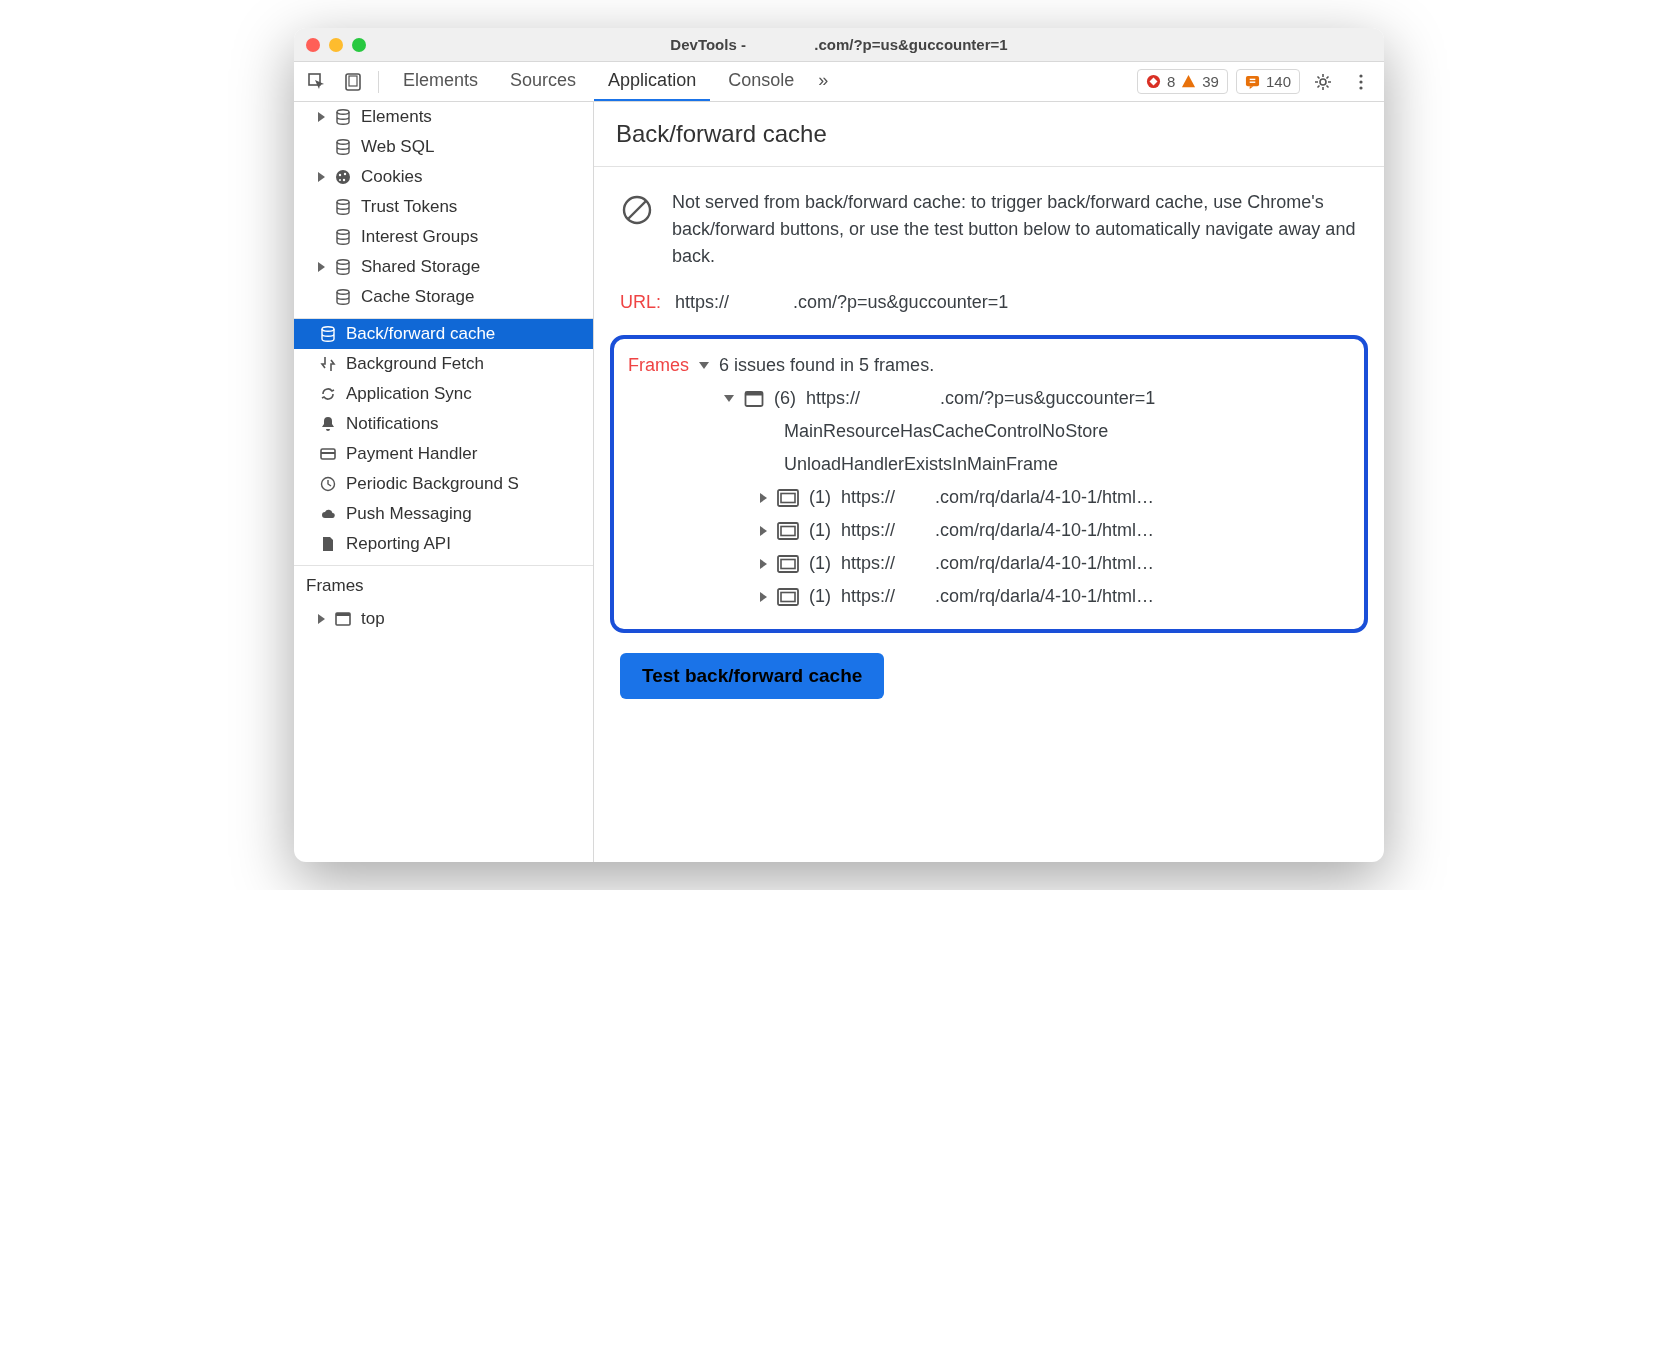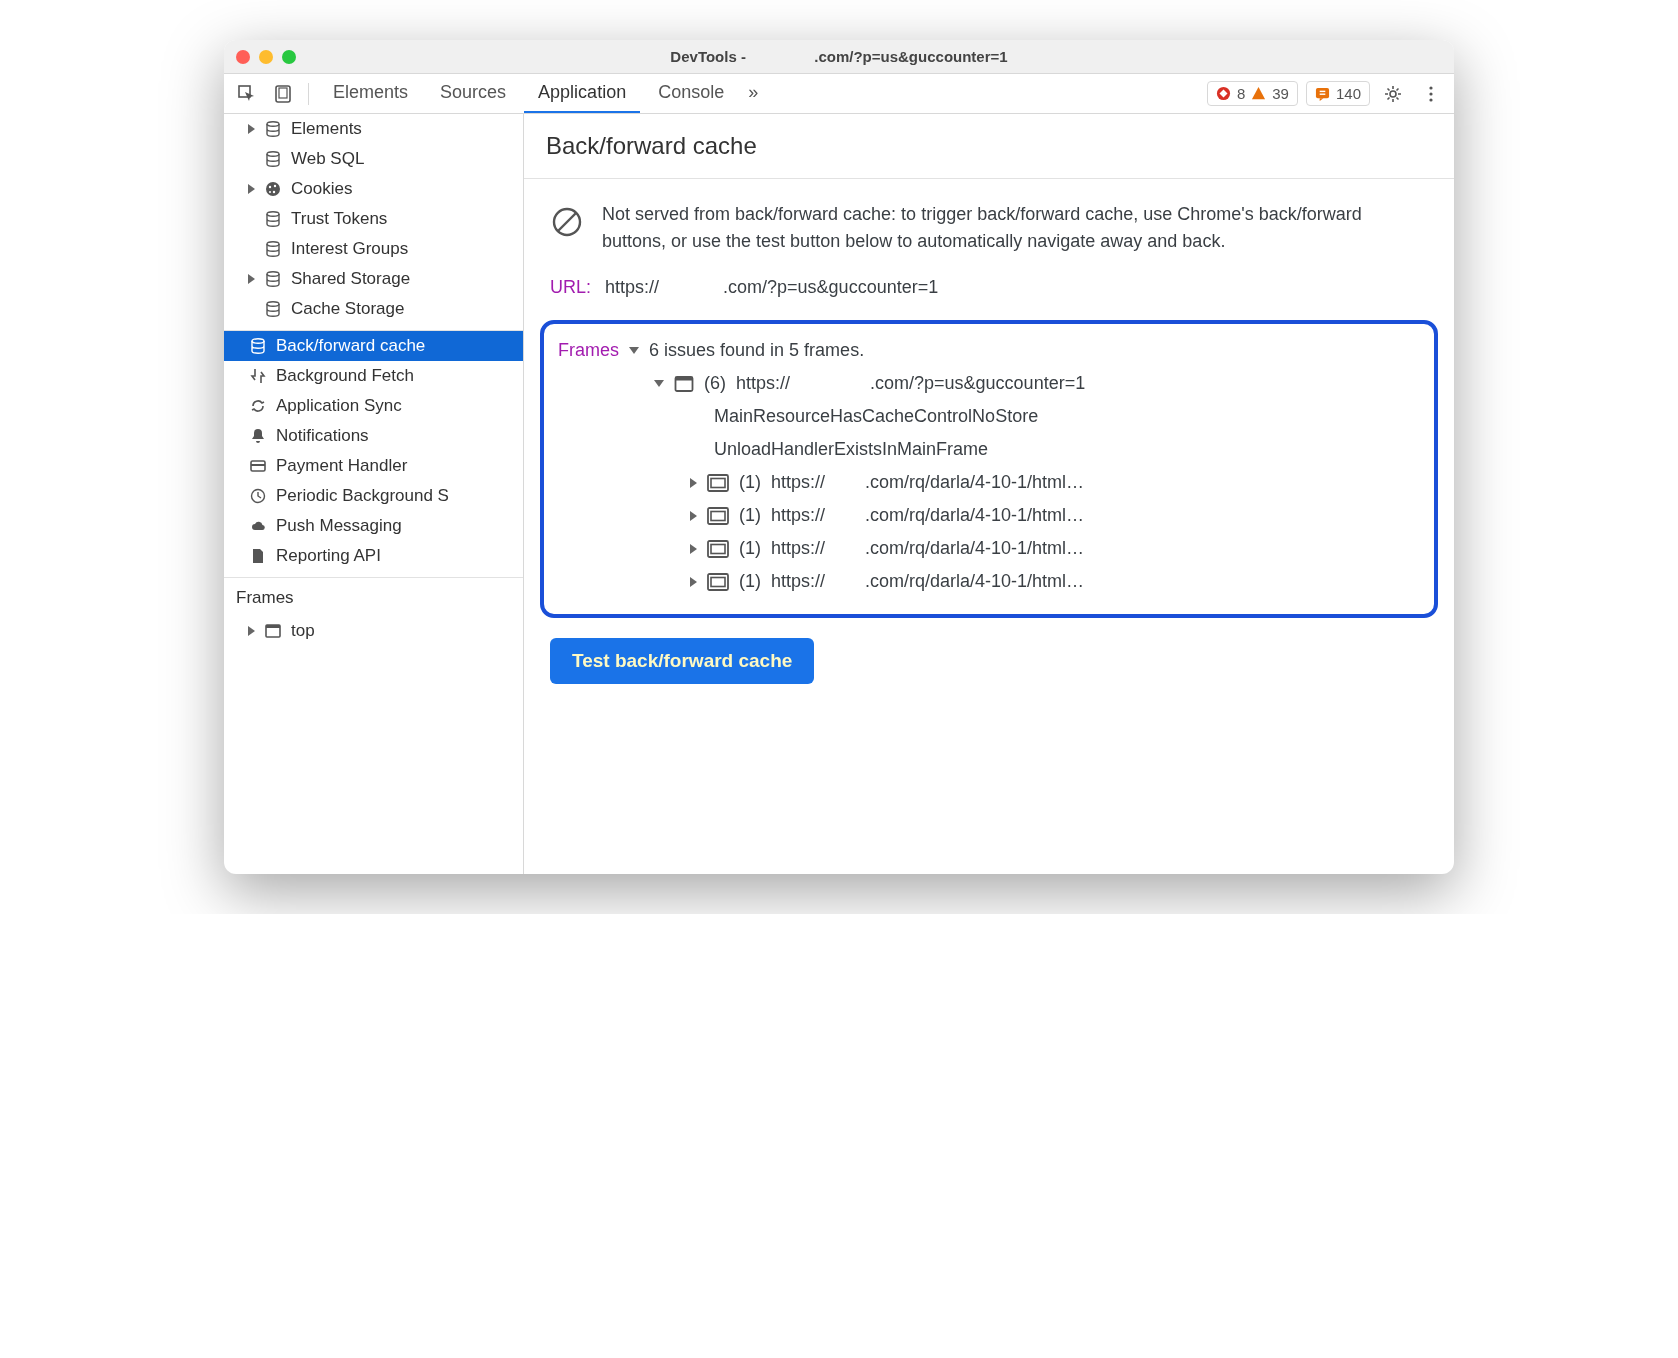--- a/index.html
+++ b/index.html
@@ -2,22 +2,22 @@
 <html><head>
 <meta charset="utf-8">
 <style>
   * { box-sizing: border-box; margin: 0; padding: 0; }
   body {
     font-family: -apple-system, BlinkMacSystemFont, "Segoe UI", Helvetica, Arial, sans-serif;
     background: transparent;
     color: #333;
   }
   .window {
-    width: 1230px;
-    margin: 40px auto;
+    width: 1090px;
+    margin: 28px auto;
     background: #fff;
     border-radius: 12px;
     box-shadow: 0 18px 60px rgba(0,0,0,0.35);
     overflow: hidden;
   }
   
   .titlebar {
     height: 34px;
     background: #f0f0f0;
     display: flex;
@@ -87,37 +87,37 @@
   
   .main { flex:1; overflow:auto; }
   .main-title {
     font-size:24px; padding:18px 22px; border-bottom:1px solid #e2e2e2;
   }
   .main-content { padding: 22px 0 26px 0; font-size:18px; color:#3a3f44;}
   .info-row { display:flex; gap:18px; padding: 0 26px; align-items:flex-start;}
   .ban-icon { flex:0 0 auto; margin-top:4px;}
   .info-text { line-height:1.5; }
   .url-row { display:flex; gap:14px; padding: 22px 26px 14px 26px;}
-  .lbl { color:#a21caf; }
+  .lbl { color:#ef4444; }
   .frames-box {
     margin: 8px 16px 0 16px;
     border: 4px solid #1a4fd8;
     border-radius: 14px;
     padding: 10px 14px 16px 14px;
   }
   .fr-row { display:flex; align-items:center; gap:10px; padding:6px 0; color:#3a3f44;}
   .fr-indent-1 { padding-left: 96px; }
   .fr-indent-2 { padding-left: 156px; }
   .fr-indent-3 { padding-left: 132px; }
   .fr-url { white-space:nowrap; }
   .redact { display:inline-block; width:64px; }
   .chip-frame { display:inline-flex; align-items:center; }
   .test-btn {
     margin: 20px 0 0 26px;
-    background:#1a73e8; color:#fef9c3; border:none;
+    background:#1a73e8; color:#000000; border:none;
     border-radius:6px; padding:12px 22px; font-size:19px; font-weight:600;
     cursor:pointer;
   }
   svg { display:block; }
 </style>
 </head>
 <body>
 
 <div class="window">
 

